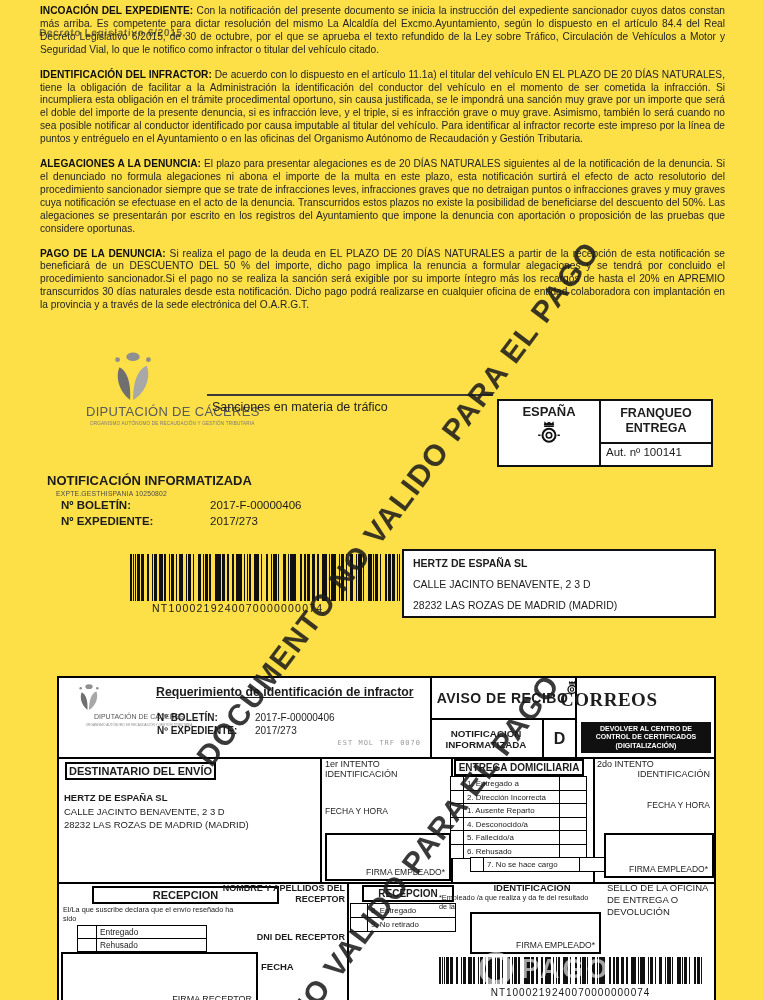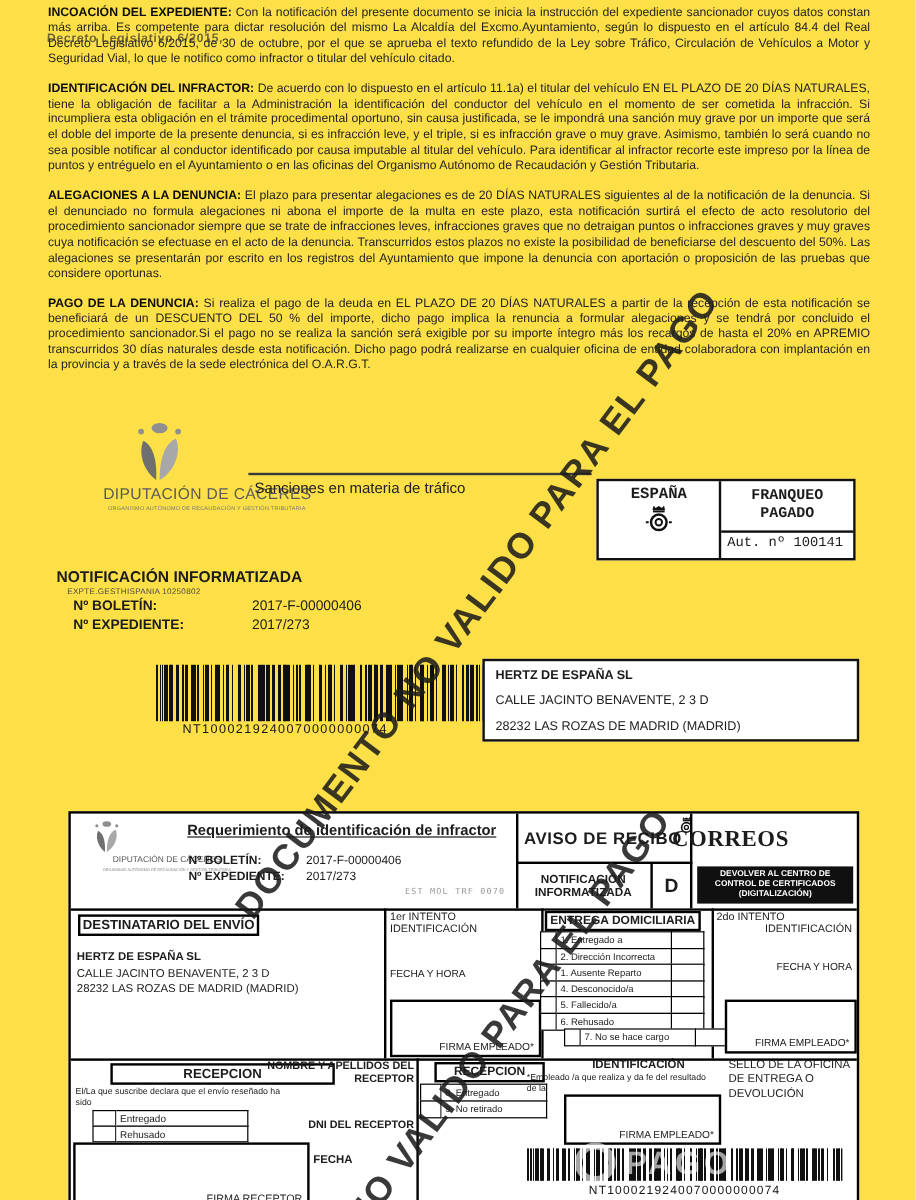--- a/index.html
+++ b/index.html
@@ -86,34 +86,34 @@
       <path d="M16 18 C24 22 28 34 27 52 C14 42 12 26 16 18 Z" fill="#6f6f6f"></path>
       <path d="M44 16 C34 21 30 34 30 52 C44 44 49 26 44 16 Z" fill="#a8a8a8"></path>
     </svg>
   </div>
   <div class="abs dip-name" style="left:86px;top:404px;">DIPUTACIÓN DE CÁCERES</div>
   <div class="abs dip-sub" style="left:90px;top:421px;">ORGANISMO AUTÓNOMO DE RECAUDACIÓN Y GESTIÓN TRIBUTARIA</div>
 
   <div class="abs subject-rule" style="left:207px;top:394px;width:286px;"></div>
   <div class="abs subject" style="left:212px;top:400px;">Sanciones en materia de tráfico</div>
 
-  <div class="abs espana-box" style="left:497px;top:399px;width:212px;height:64px;font-family:Liberation Mono, monospace;">
+  <div class="abs espana-box" style="left:497px;top:399px;width:212px;height:64px;">
     <div class="esp-left">
       <div class="c">ESPAÑA</div>
       <svg width="26" height="26" viewBox="0 0 24 22">
         <path d="M8 1 l1.5 2 L12 1.5 l2.5 1.5 L16 1 l0.8 3.5 H7.2 Z" fill="#111"></path>
         <rect x="7.5" y="4.8" width="9" height="1.6" fill="#111"></rect>
         <circle cx="12" cy="14" r="6" fill="none" stroke="#111" stroke-width="1.9"></circle>
         <circle cx="12" cy="14" r="2.5" fill="none" stroke="#111" stroke-width="1.5"></circle>
         <path d="M4.2 14 h-2.2 M22 14 h-2.2" stroke="#111" stroke-width="1.5"></path>
       </svg>
     </div>
     <div class="esp-right">
       <div class="franking">FRANQUEO
-PAGADO</div>
+ENTREGA</div>
       <div class="auth">Aut. nº 100141</div>
     </div>
   </div>
 
   <div class="abs n-title" style="left:47px;top:473px;">NOTIFICACIÓN INFORMATIZADA</div>
   <div class="abs n-expte" style="left:56px;top:490px;">EXPTE.GESTHISPANIA 10250802</div>
   <div class="abs n-lab" style="left:61px;top:499px;">Nº BOLETÍN:</div>
   <div class="abs n-val" style="left:210px;top:499px;">2017-F-00000406</div>
   <div class="abs n-lab" style="left:61px;top:515px;">Nº EXPEDIENTE:</div>
   <div class="abs n-val" style="left:210px;top:515px;">2017/273</div>

